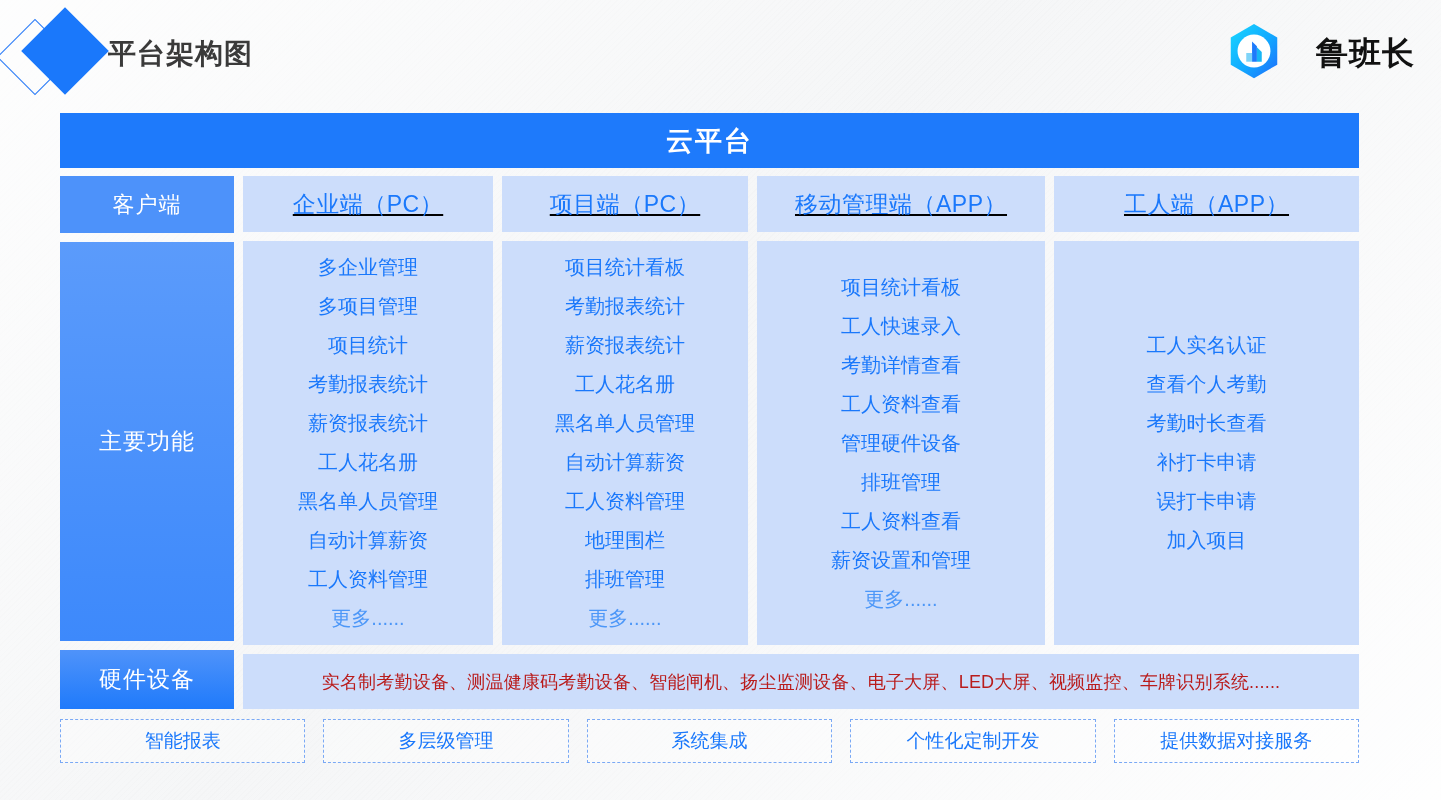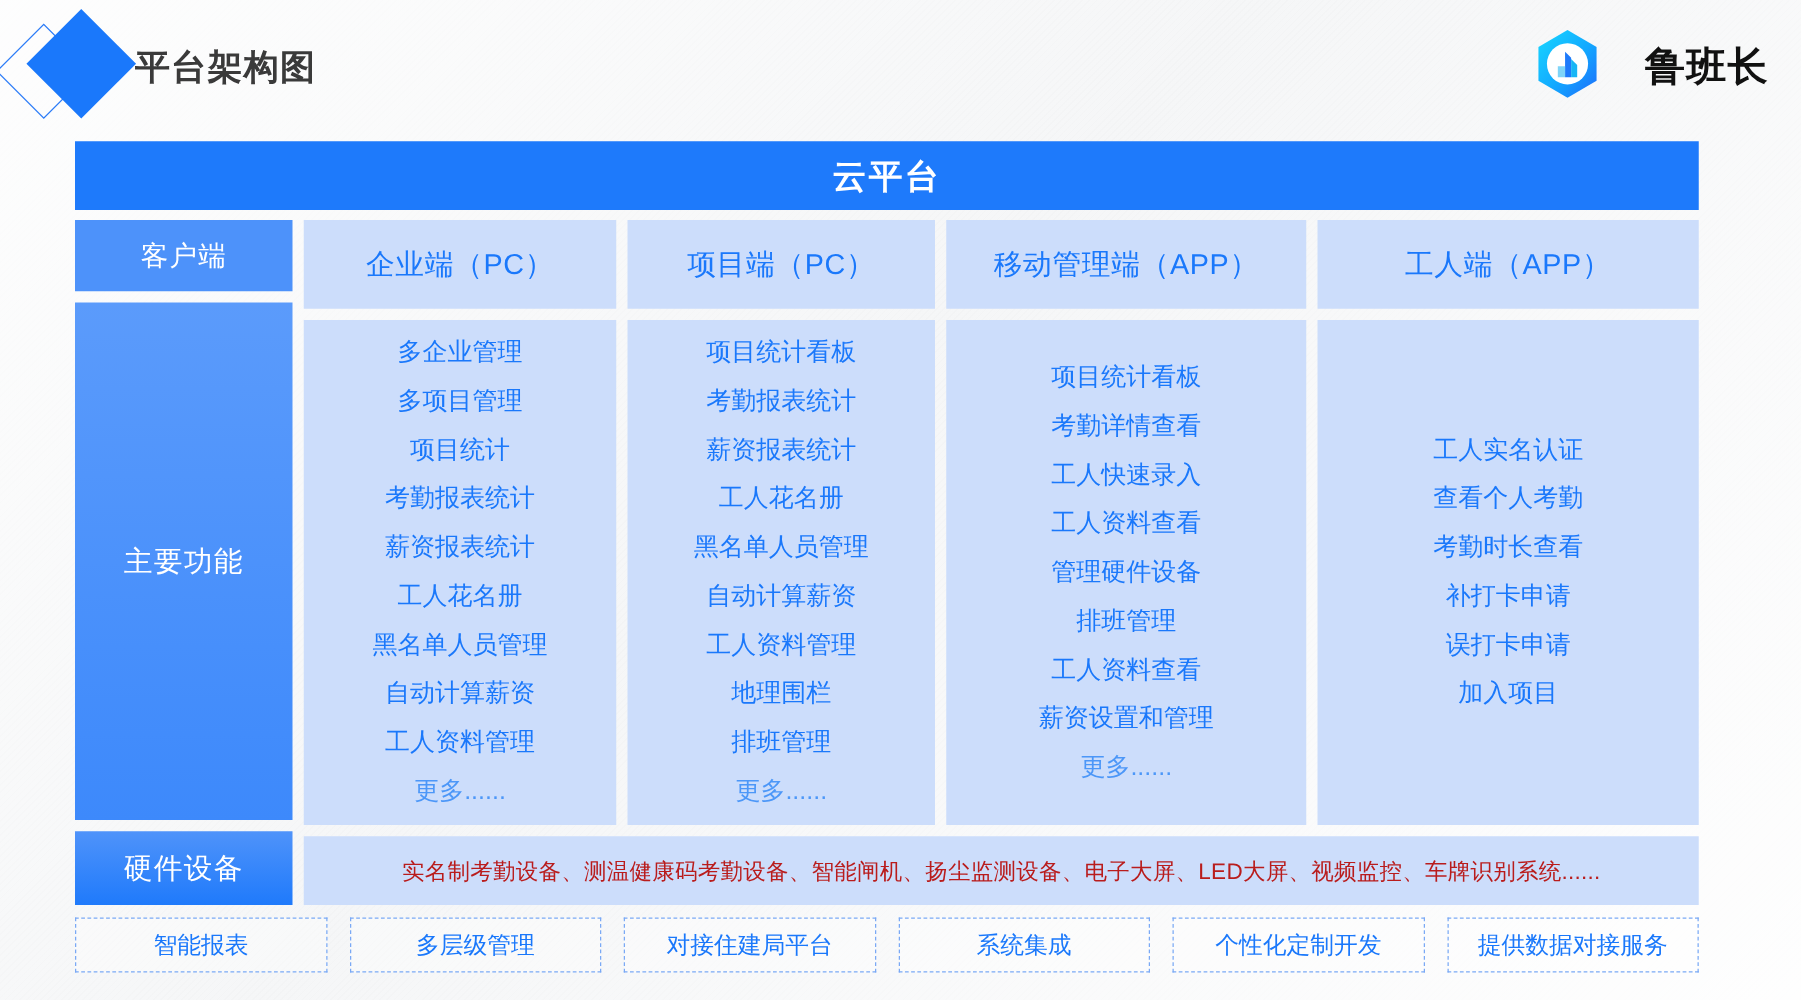--- a/index.html
+++ b/index.html
@@ -159,21 +159,22 @@
   .side-label.hardware {
     height: 59px;
     background: linear-gradient(180deg, #4f93fa 0%, #1f7afb 100%);
     font-size: 23px;
     font-weight: normal;
   }
 
   .header-row {
     display: flex;
     gap: 9px;
-    height: 71px;
+    height: 56px;
+    text-decoration: underline;
   }
   .col-header {
     background: #ccddfb;
     color: #1a78fb;
     display: flex;
     align-items: center;
     justify-content: center;
     font-size: 23px;
     letter-spacing: 0.5px;
   }
@@ -319,22 +320,22 @@
             <div class="feature">黑名单人员管理</div>
             <div class="feature">自动计算薪资</div>
             <div class="feature">工人资料管理</div>
             <div class="feature">地理围栏</div>
             <div class="feature">排班管理</div>
             <div class="feature more">更多......</div>
           </div>
 
           <div class="col-card c3">
             <div class="feature">项目统计看板</div>
+            <div class="feature">工人快速录入</div>
             <div class="feature">考勤详情查看</div>
-            <div class="feature">工人快速录入</div>
             <div class="feature">工人资料查看</div>
             <div class="feature">管理硬件设备</div>
             <div class="feature">排班管理</div>
             <div class="feature">工人资料查看</div>
             <div class="feature">薪资设置和管理</div>
             <div class="feature more">更多......</div>
           </div>
 
           <div class="col-card c4">
             <div class="feature">工人实名认证</div>
@@ -348,20 +349,19 @@
         </div>
 
         <div class="hardware-row">实名制考勤设备、测温健康码考勤设备、智能闸机、扬尘监测设备、电子大屏、LED大屏、视频监控、车牌识别系统......</div>
 
       </div>
     </div>
 
     <div class="tag-row">
       <div class="tag">智能报表</div>
       <div class="tag">多层级管理</div>
-      <div class="tag">对接住建局平台</div>
       <div class="tag">系统集成</div>
       <div class="tag">个性化定制开发</div>
       <div class="tag">提供数据对接服务</div>
     </div>
 
   </div>
 </div>
 
 </body></html>

